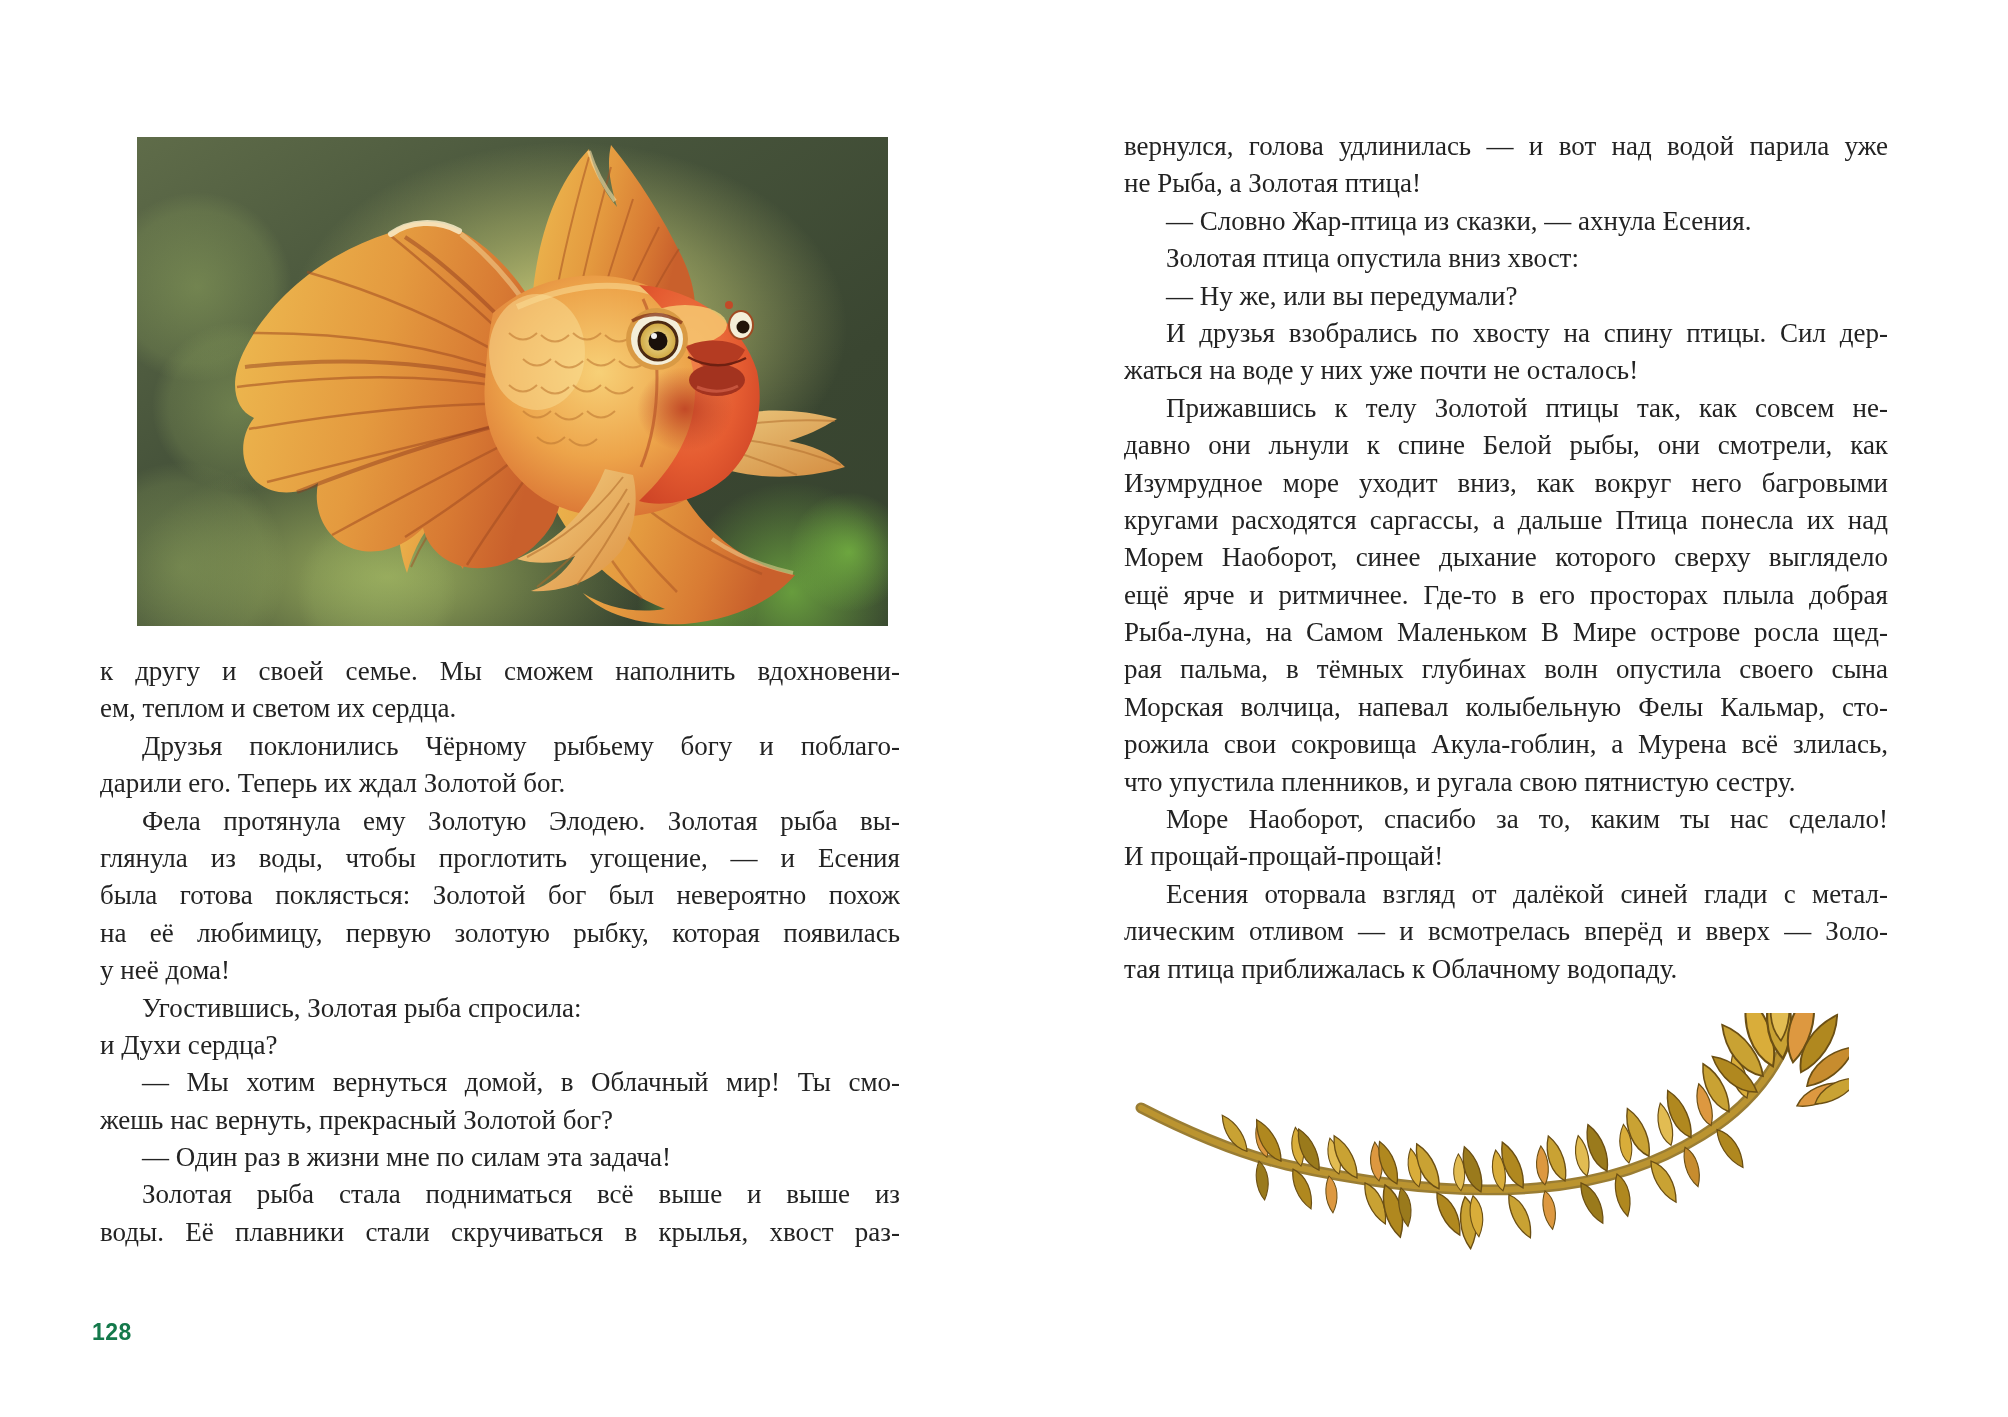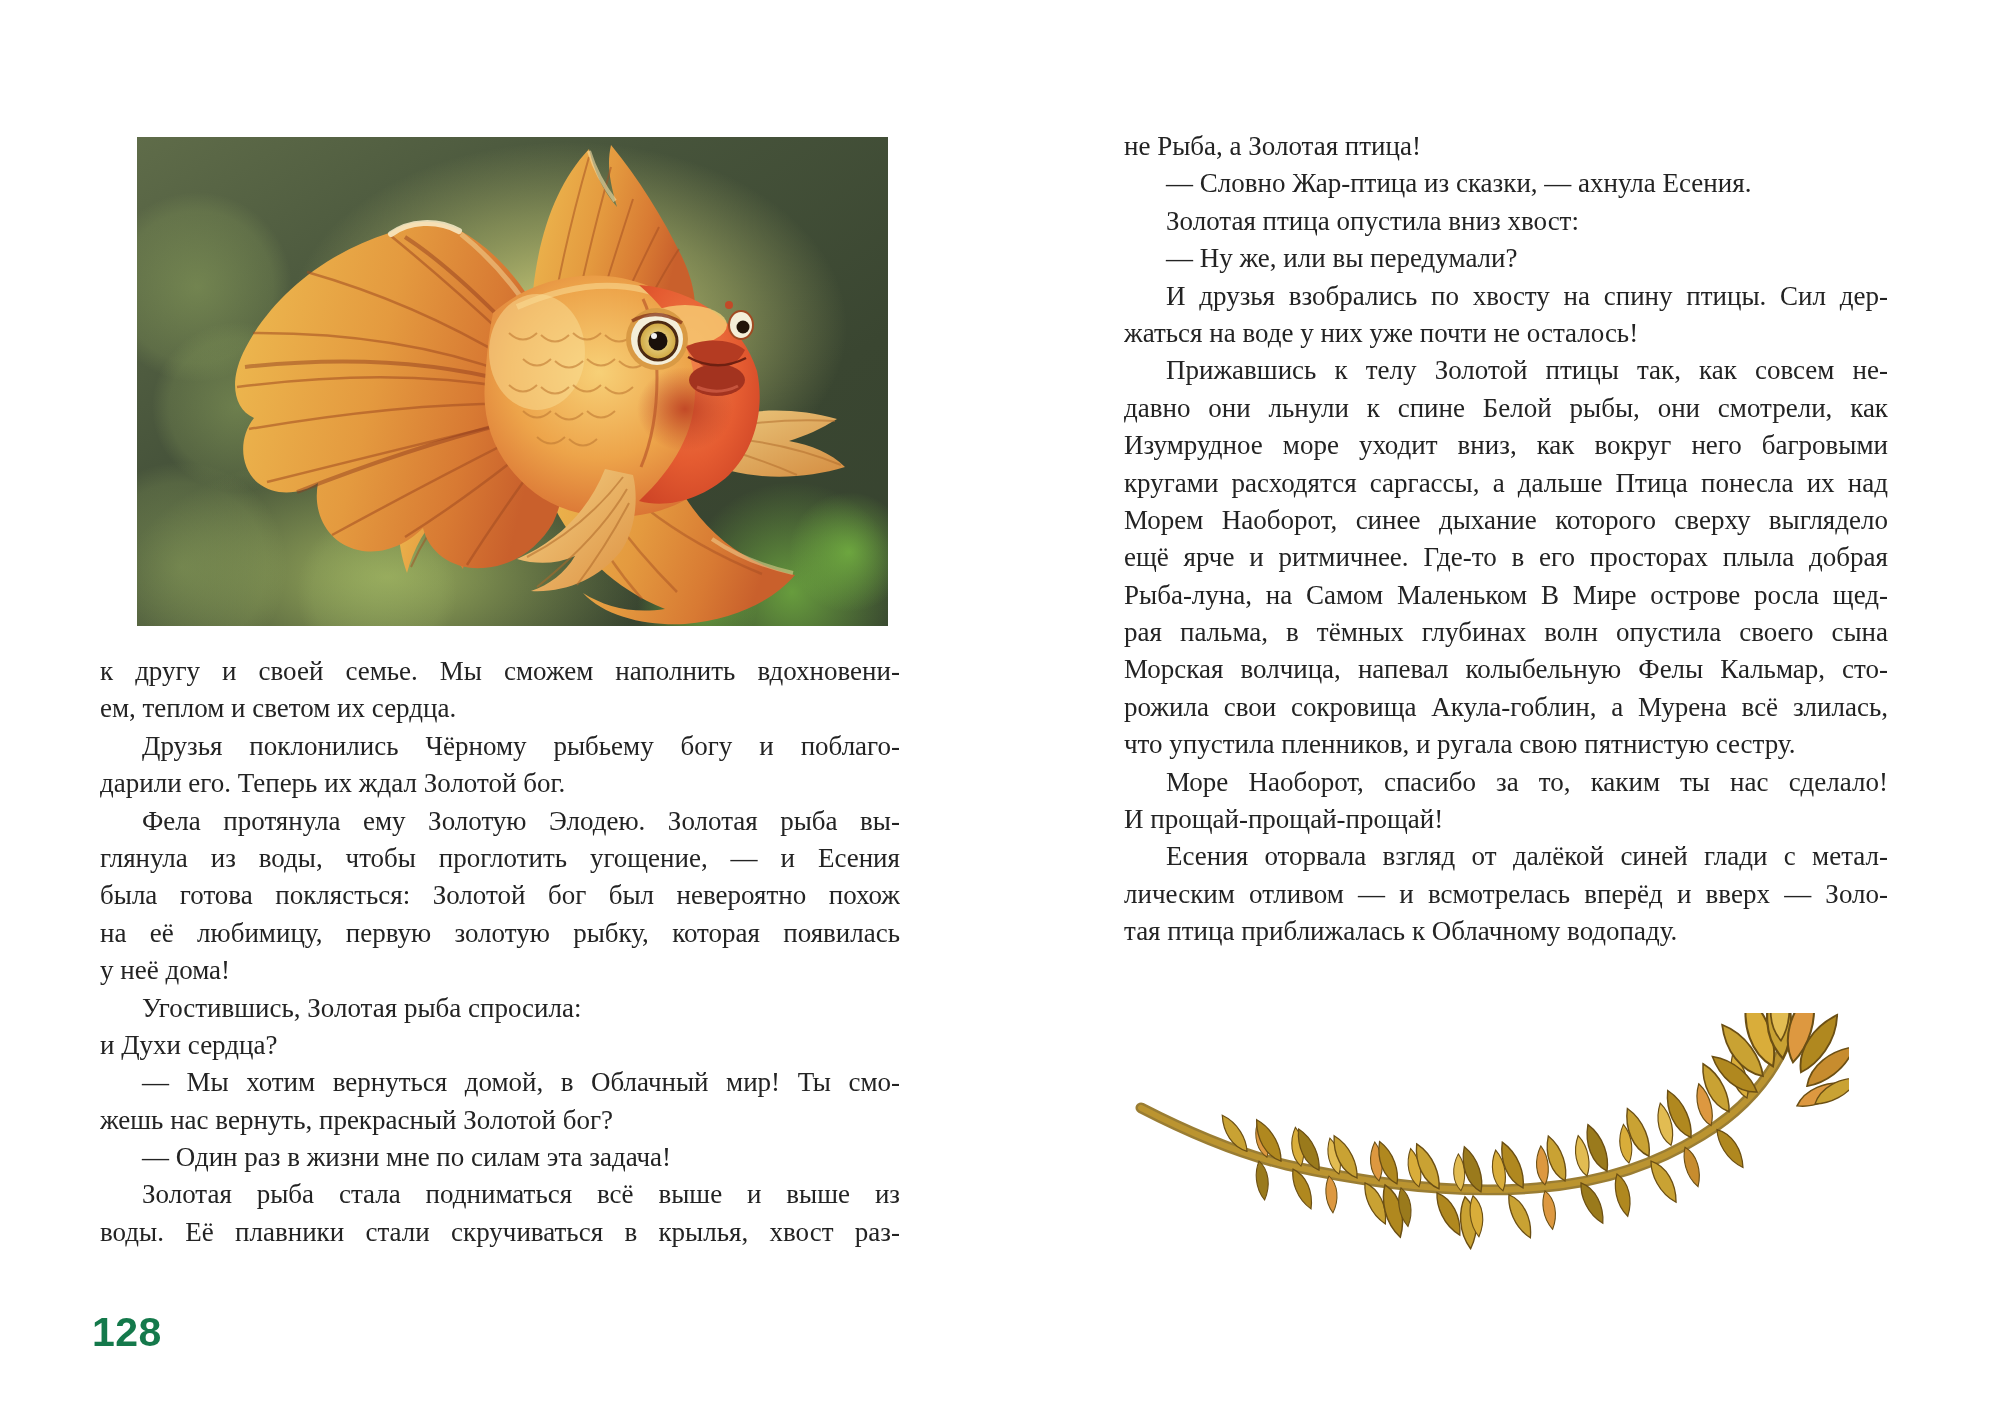--- a/index.html
+++ b/index.html
@@ -19,21 +19,21 @@
   .line{
     height:37.4px;line-height:37.4px;
     text-align:justify;text-align-last:justify;text-justify:inter-word;
     overflow:hidden;
   }
   .line.end{text-align-last:left}
   .line.indent{text-indent:42px}
   #page-number{
     position:absolute;left:92px;top:1319px;
     font-family:"Liberation Sans","DejaVu Sans",sans-serif;
-    font-weight:bold;font-size:41px;line-height:26px;
+    font-weight:bold;font-size:23px;line-height:26px;
     color:#14794b;letter-spacing:.5px;text-align:center;
   }
 </style>
 </head>
 <body>
 
 <div class="figure" id="goldfish-figure" role="img">
   <svg viewBox="0 0 751 489" preserveAspectRatio="none">
     <defs>
       <linearGradient id="bgG" x1="0" y1="0" x2="1" y2="1">
@@ -241,20 +241,21 @@
     <div class="line indent">— Мы хотим вернуться домой, в Облачный мир! Ты смо-</div>
     <div class="line end">жешь нас вернуть, прекрасный Золотой бог?</div>
     <div class="line indent end">— Один раз в жизни мне по силам эта задача!</div>
     <div class="line indent">Золотая рыба стала подниматься всё выше и выше из</div>
     <div class="line">воды. Её плавники стали скручиваться в крылья, хвост раз-</div>
   </div>
 
 <div id="page-number">128</div>
 
 <div class="text-col" id="right-text">
+    <div class="line">вернулся, голова удлинилась — и вот над водой парила уже</div>
     <div class="line end">не Рыба, а Золотая птица!</div>
     <div class="line indent end">— Словно Жар-птица из сказки, — ахнула Есения.</div>
     <div class="line indent end">Золотая птица опустила вниз хвост:</div>
     <div class="line indent end">— Ну же, или вы передумали?</div>
     <div class="line indent">И друзья взобрались по хвосту на спину птицы. Сил дер-</div>
     <div class="line end">жаться на воде у них уже почти не осталось!</div>
     <div class="line indent">Прижавшись к телу Золотой птицы так, как совсем не-</div>
     <div class="line">давно они льнули к спине Белой рыбы, они смотрели, как</div>
     <div class="line">Изумрудное море уходит вниз, как вокруг него багровыми</div>
     <div class="line">кругами расходятся саргассы, а дальше Птица понесла их над</div>

